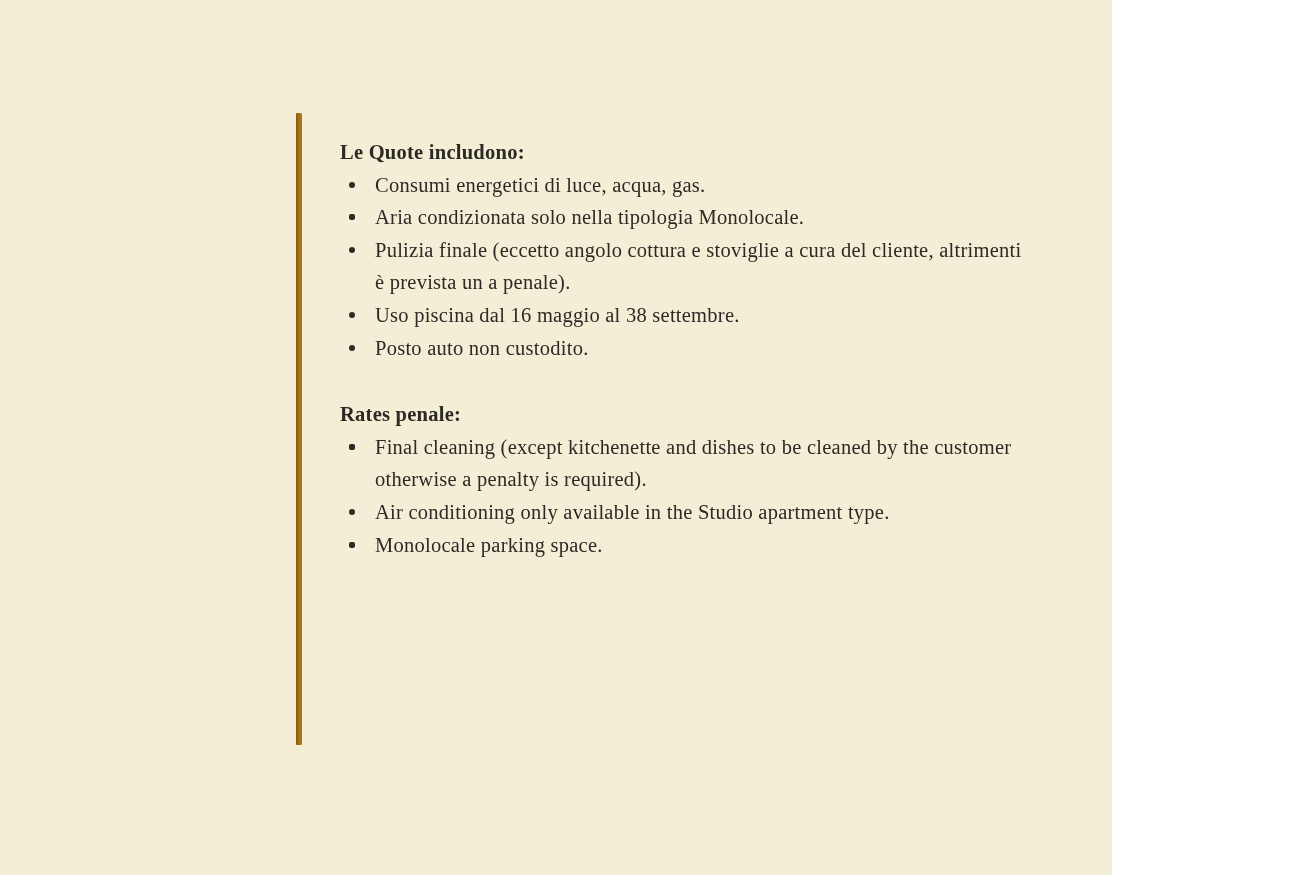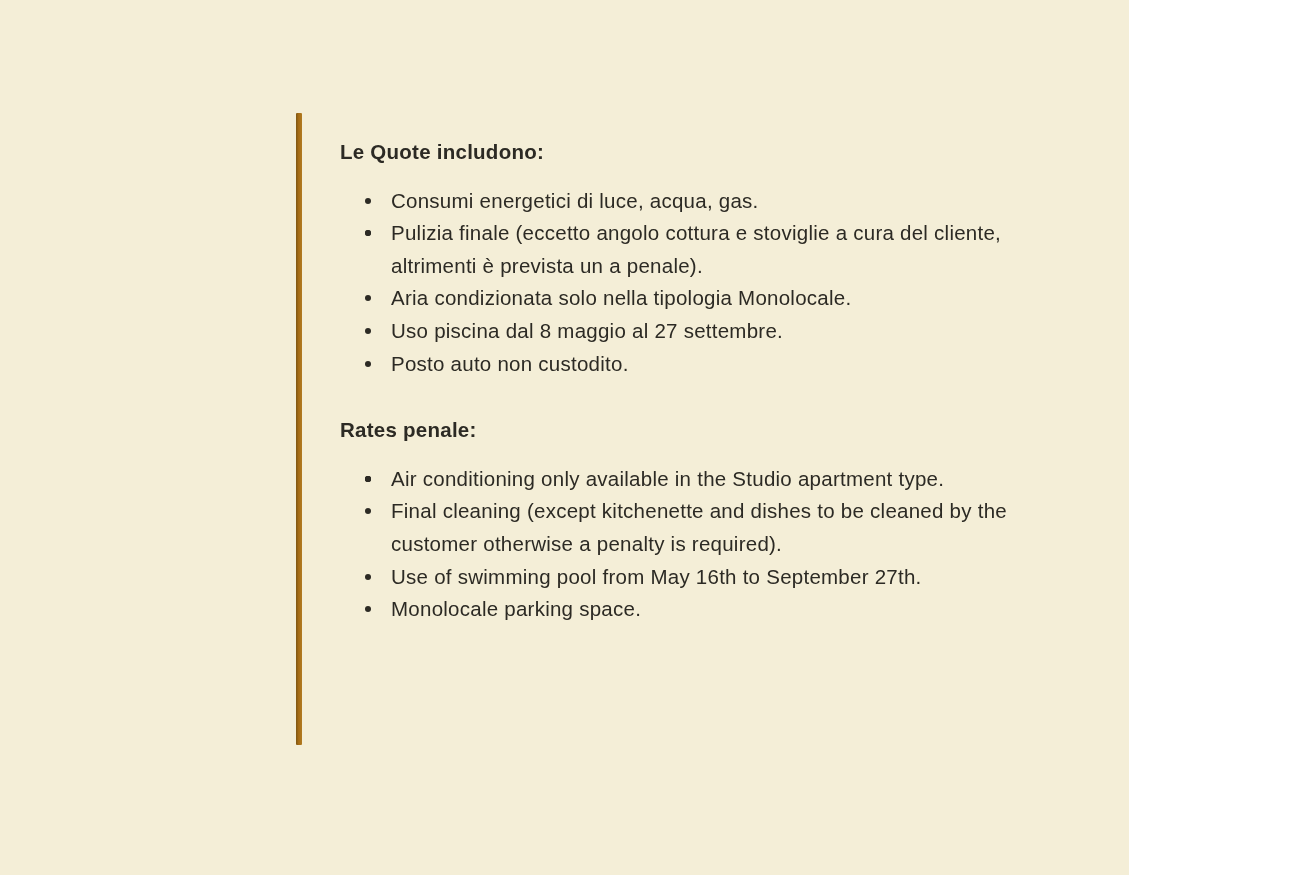--- a/index.html
+++ b/index.html
@@ -4,24 +4,23 @@
 <style>
   html, body {
     margin: 0;
     padding: 0;
   }
   .slide {
     position: relative;
     width: 1112px;
     height: 875px;
     background: #f4eed7;
-    font-family: Liberation Sans, sans-serif;
+    font-family: Liberation Serif, serif;
     color: #2c2a24;
     overflow: hidden;
-    padding-left: 17px;
   }
   .accent-bar {
     position: absolute;
     left: 296px;
     top: 113px;
     width: 6px;
     height: 632px;
     background: linear-gradient(to right, #7d5512, #a86d14 45%, #b07a22);
     border-radius: 1px;
   }
@@ -38,21 +37,21 @@
     font-weight: bold;
     margin: 0;
     font-size: 20.5px;
     line-height: 32.6px;
   }
   .section + .section {
     margin-top: 34px;
   }
   ul.items {
     list-style: none;
-    margin: 16px;
+    margin: 0;
     padding: 0;
   }
   li.item {
     position: relative;
     padding-left: 35px;
   }
   li.item .bullet {
     position: absolute;
     left: 9px;
     top: 13px;
@@ -75,57 +74,56 @@
       <ul class="items">
         <li class="item">
           <span class="bullet"></span>
           <span>Consumi energetici di luce, acqua, gas.</span>
         </li>
         <li class="item">
           <span class="bullet"></span>
         </li>
         <li class="item">
           <span class="bullet"></span>
+          <span>Aria condizionata solo nella tipologia Monolocale.</span>
+        </li>
+        <li class="item">
+          <span class="bullet"></span>
           <span>Pulizia finale (eccetto angolo cottura e stoviglie a cura del cliente, altrimenti è prevista un a penale).</span>
         </li>
         <li class="item">
           <span class="bullet"></span>
-          <span>Aria condizionata solo nella tipologia Monolocale.</span>
-        </li>
-        <li class="item">
-          <span class="bullet"></span>
-          <span>Uso piscina dal 8 maggio al 27 settembre.</span>
+          <span>Uso piscina dal 16 maggio al 38 settembre.</span>
         </li>
         <li class="item">
           <span class="bullet"></span>
           <span>Posto auto non custodito.</span>
         </li>
       </ul>
     </div>
 
     <div class="section">
       <p class="section-heading">Rates penale:</p>
       <ul class="items">
         <li class="item">
           <span class="bullet"></span>
         </li>
         <li class="item">
           <span class="bullet"></span>
         </li>
         <li class="item">
           <span class="bullet"></span>
+          <span>Final cleaning (except kitchenette and dishes to be cleaned by the customer otherwise a penalty is required).</span>
+        </li>
+        <li class="item">
+          <span class="bullet"></span>
           <span>Air conditioning only available in the Studio apartment type.</span>
         </li>
         <li class="item">
           <span class="bullet"></span>
-          <span>Final cleaning (except kitchenette and dishes to be cleaned by the customer otherwise a penalty is required).</span>
-        </li>
-        <li class="item">
-          <span class="bullet"></span>
-          <span>Use of swimming pool from May 16th to September 27th.</span>
         </li>
         <li class="item">
           <span class="bullet"></span>
           <span>Monolocale parking space.</span>
         </li>
       </ul>
     </div>
 
   </div>
 </div>

